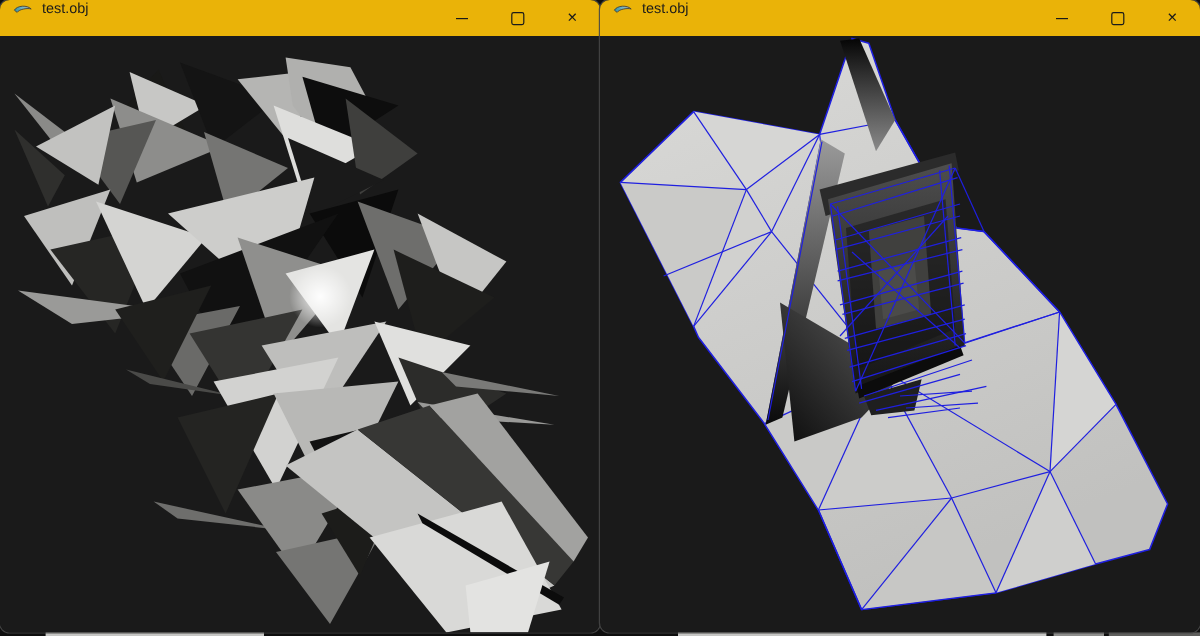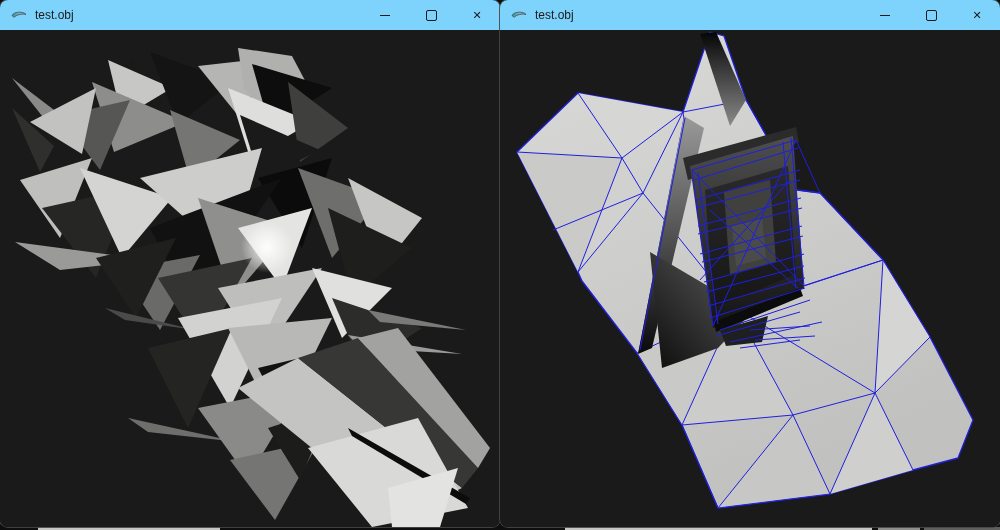--- a/index.html
+++ b/index.html
@@ -10,21 +10,21 @@
   }
   .window{
     position:absolute;top:0;width:500px;height:527px;
     border-radius:8px;overflow:hidden;
     box-shadow:0 0 0 1px rgba(70,70,70,.9);
     z-index:2;
   }
   #window-left{left:0;}
   #window-right{left:500px;}
   .titlebar{
-    height:30px;background:#7dd3fc;display:flex;align-items:center;
+    height:30px;background:#eab308;display:flex;
     position:relative;
   }
   .app-icon{width:16px;height:16px;margin-left:11px;flex:0 0 auto;}
   .win-title{
     margin-left:8px;font-size:12px;color:#1b1b1b;flex:1 1 auto;
     white-space:nowrap;overflow:hidden;
   }
   .controls{display:flex;height:30px;flex:0 0 auto;}
   .ctrl{
     width:46px;height:30px;display:flex;align-items:center;justify-content:center;

